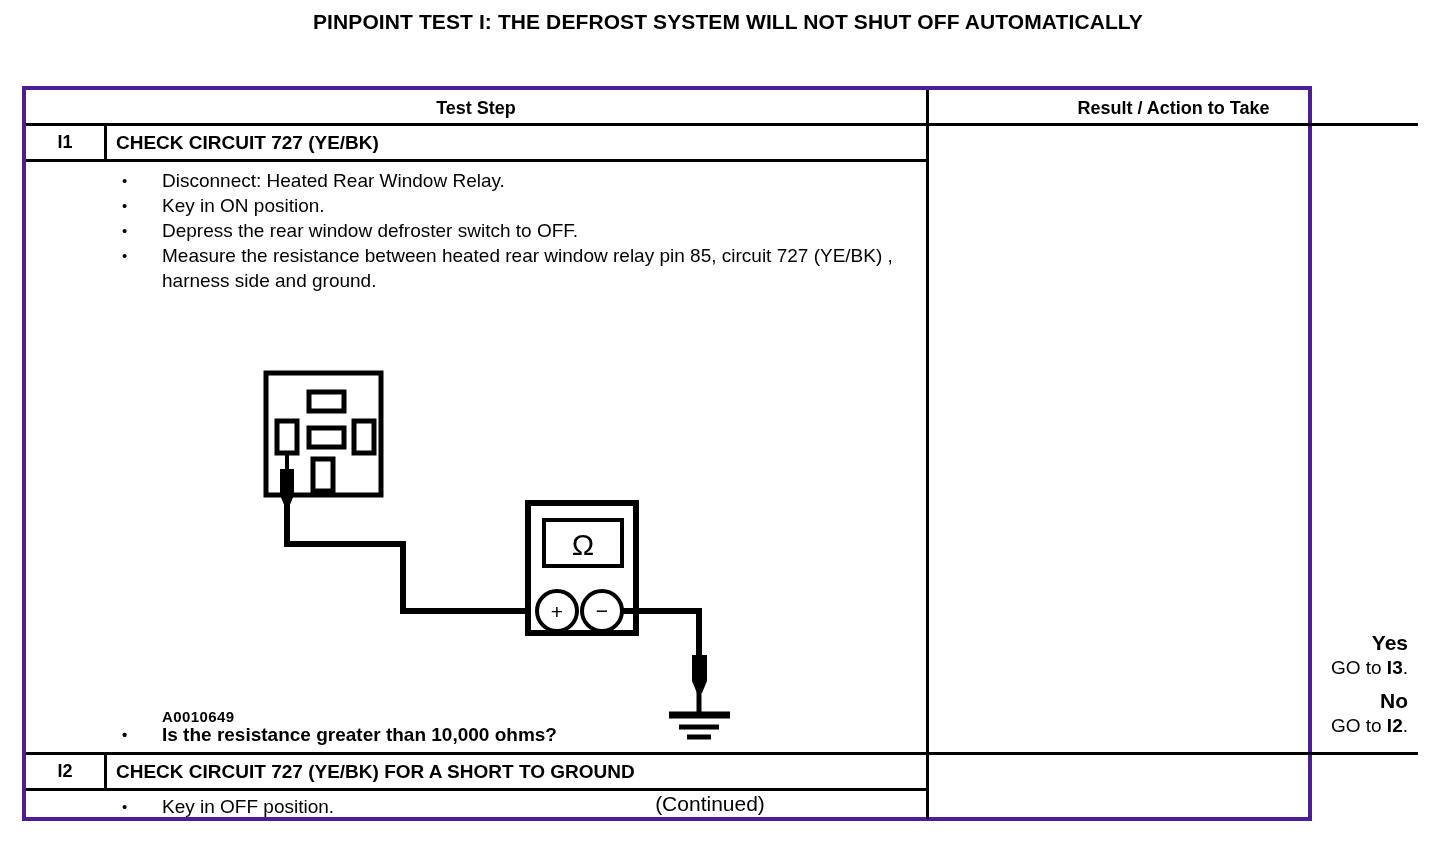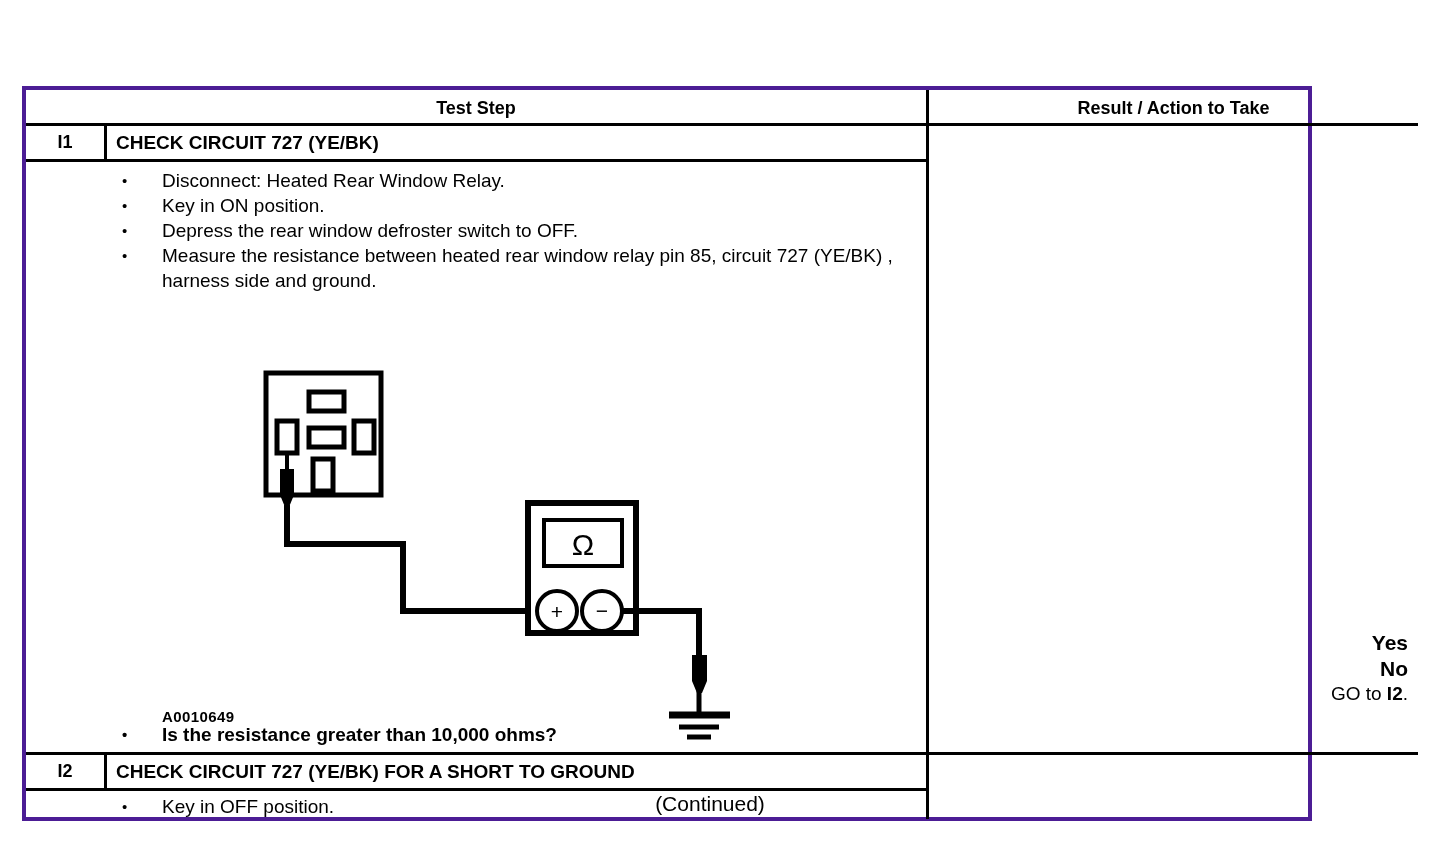--- a/index.html
+++ b/index.html
@@ -259,20 +259,21 @@
     top: 275px;
     width: 600px;
     height: 380px;
   }
 </style>
 </head>
 <body>
 
 <div id="page">
 
+  <div class="doc-title">PINPOINT TEST I: THE DEFROST SYSTEM WILL NOT SHUT OFF AUTOMATICALLY</div>
 
   <div class="table-frame">
 
     <div class="col-divider"></div>
 
     <div class="hdr-test-step">Test Step</div>
     <div class="hdr-result">Result / Action to Take</div>
     <div class="hdr-rule"></div>
 
     <div class="id-i1">I1</div>
@@ -339,20 +340,21 @@
 
     <div class="fig-id">A0010649</div>
 
     <div class="question-row">
       <span class="bullet-dot">•</span>
       <span class="bullet-text">Is the resistance greater than 10,000 ohms?</span>
     </div>
 
     <div class="result-block">
       <div class="result-answer">Yes</div>
+      <div class="result-action"><span>GO to </span><b>I3</b><span>.</span></div>
       <div class="result-answer">No</div>
       <div class="result-action"><span>GO to </span><b>I2</b><span>.</span></div>
     </div>
 
     <div class="row-rule-i1end"></div>
 
     <div class="id-i2">I2</div>
     <div class="idcell-rule-i2"></div>
     <div class="title-i2">CHECK CIRCUIT 727 (YE/BK) FOR A SHORT TO GROUND</div>
     <div class="i2-rule"></div>

